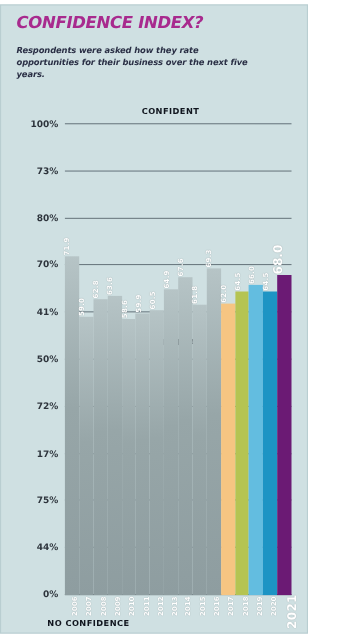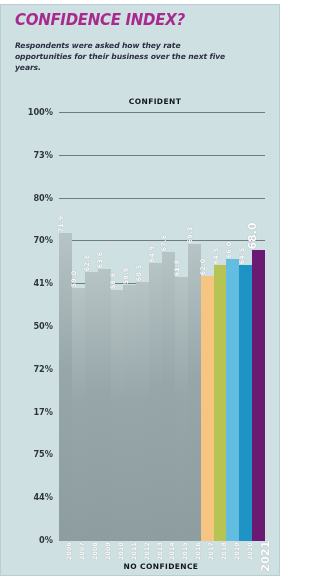--- a/index.html
+++ b/index.html
@@ -39,21 +39,21 @@
     position:absolute;
     left:0; right:0; top:92px; bottom:0;
   }
   #conf-label, #noconf-label, #neutral-label {
     position:absolute;
     font-size:7.5px; font-weight:bold; letter-spacing:.4px;
     color:#11161f; font-family:"DejaVu Sans", sans-serif;
     text-transform:uppercase;
   }
   #conf-label { top:0px; left:0; right:0; text-align:center; padding-left:30px; }
-  #noconf-label { bottom:4px; left:0; right:0; text-align:center; padding-left:42px; }
+  #noconf-label { bottom:4px; left:0; right:0; text-align:left; padding-left:42px; }
 
   #axes {
     position:absolute;
     left:58px; right:14px; top:16px; bottom:34px;
   }
   .gridline {
     position:absolute; left:0; right:0; height:1px;
     background:#5c6a72; opacity:.85;
   }
   .gridline.baseline { background:#2d3640; height:1.4px; }

